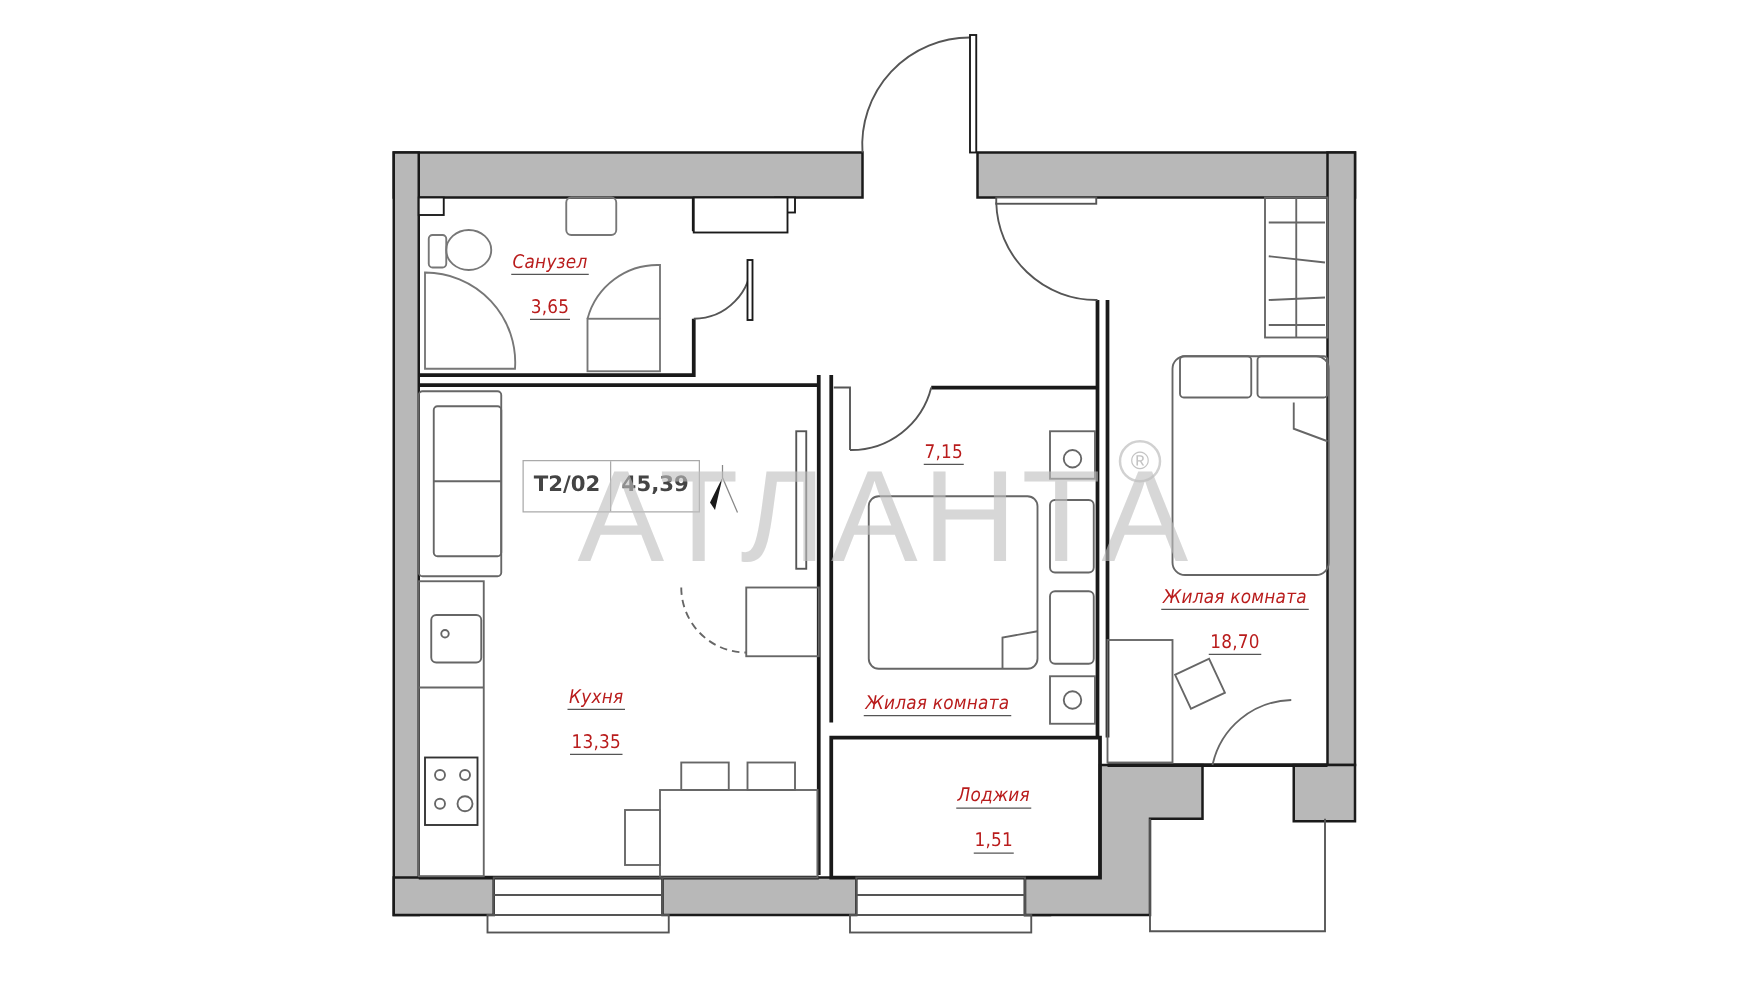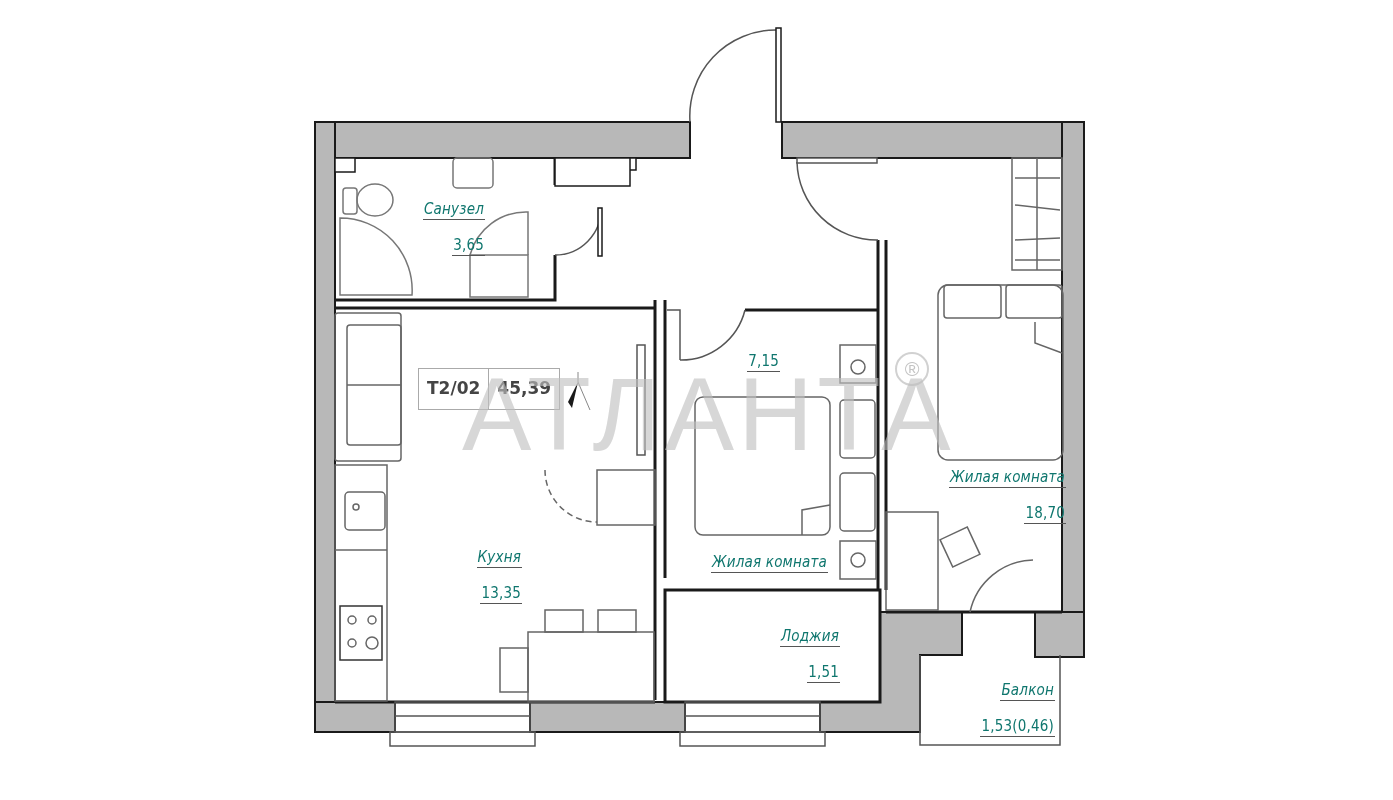--- a/index.html
+++ b/index.html
@@ -1,19 +1,19 @@
 <!DOCTYPE html>
 <html><head>
 <meta charset="utf-8">
 <style>
   html,body{margin:0;padding:0;background:#ffffff;}
   body{width:1393px;height:800px;position:relative;overflow:hidden;font-family:"DejaVu Sans",sans-serif;}
   .plan{position:absolute;left:0;top:0;width:1393px;height:800px;}
   svg.walls{position:absolute;left:0;top:0;}
-  .label{position:absolute;text-align:right;color:#0f766e;font-family:"DejaVu Sans Condensed","DejaVu Sans",sans-serif;font-size:15px;line-height:18px;letter-spacing:0.2px;}
+  .label{position:absolute;text-align:center;color:#b91c1c;font-family:"DejaVu Sans Condensed","DejaVu Sans",sans-serif;font-size:15px;line-height:18px;letter-spacing:0.2px;}
   .label span{display:inline-block;border-bottom:1.5px solid #555;padding:0 1px 1px 1px;white-space:nowrap;}
   .label .name{font-style:italic;}
   .label .area{margin-top:16px;}
   .tag{position:absolute;left:418px;top:368px;height:40px;display:flex;border:1px solid #aaa;font-family:"DejaVu Sans",sans-serif;font-size:17px;color:#444;}
   .tag div{padding:9px 8px;font-weight:bold;}
   .tag .code{border-right:1px solid #aaa;}
   .watermark{position:absolute;left:462px;top:364px;font-family:"Liberation Sans",sans-serif;font-weight:normal;font-size:104px;letter-spacing:4px;color:rgba(190,190,190,0.62);line-height:100px;}
   .reg{position:absolute;left:895px;top:352px;width:30px;height:30px;border:2px solid rgba(190,190,190,0.7);border-radius:50%;color:rgba(180,180,180,0.8);font-family:"Liberation Sans",sans-serif;font-size:20px;text-align:center;line-height:30px;}
 </style>
 </head>
@@ -162,19 +162,16 @@
 </div>
 <div class="label" style="left:672px;top:553px;width:156px;">
   <span class="name">Жилая комната</span>
 </div>
 <div class="label" style="left:910px;top:468px;width:156px;">
   <span class="name">Жилая комната</span><br><span class="area">18,70</span>
 </div>
 <div class="label" style="left:750px;top:616px;width:90px;margin-top:11px;">
   <span class="name">Лоджия</span><br><span class="area">1,51</span>
 </div>
-<div class="label" style="left:940px;top:681px;width:115px;">
-  <span class="name">Балкон</span><br><span class="area">1,53(0,46)</span>
-</div>
 
 <div class="watermark">АТЛАНТА</div>
 <div class="reg">®</div>
 </div>
 
 </body></html>

